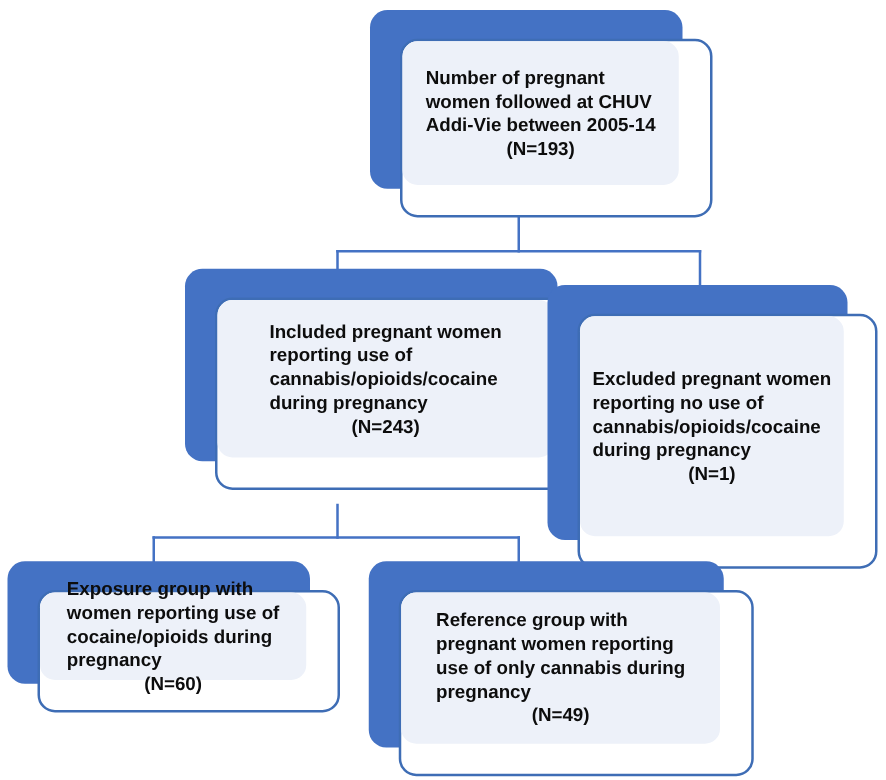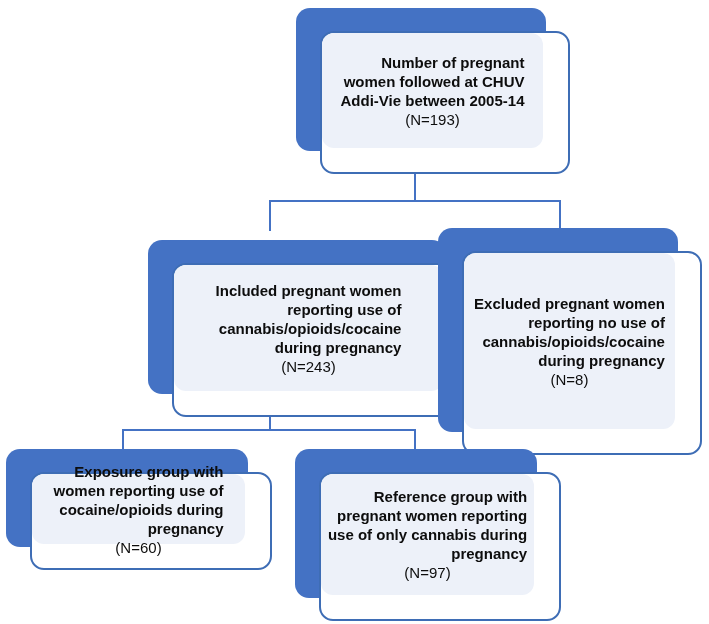--- a/index.html
+++ b/index.html
@@ -63,26 +63,26 @@
     align-items: center;
     justify-content: center;
     box-sizing: border-box;
     padding: 2px 6px;
   }
   .node .body {
     color: #0d0d0d;
     font-weight: bold;
     font-size: 15px;
     line-height: 19px;
-    text-align: right;
+    text-align: left;
     white-space: pre-line;
   }
   .node .count {
     color: #0d0d0d;
-    font-weight: normal;
+    font-weight: bold;
     font-size: 15px;
     line-height: 19px;
     text-align: center;
   }
 </style>
 </head>
 <body>
 
 <div id="flowchart">
 
@@ -101,65 +101,65 @@
     <div class="card">
       <div class="inner">
         <div class="body">Number of pregnant
 women followed at CHUV
 Addi-Vie between 2005-14</div>
         <div class="count">(N=193)</div>
       </div>
     </div>
   </div>
 
-  <div class="node" style="left:148px; top:240px; width:322px; height:177px;">
+  <div class="node" style="left:148px; top:215px; width:322px; height:177px;">
     <div class="shadow"></div>
     <div class="card">
       <div class="inner">
         <div class="body">Included pregnant women
 reporting use of
 cannabis/opioids/cocaine
 during pregnancy</div>
         <div class="count">(N=243)</div>
       </div>
     </div>
   </div>
 
   <div class="node" style="left:438px; top:228px; width:264px; height:227px;">
     <div class="shadow"></div>
     <div class="card">
       <div class="inner">
         <div class="body">Excluded pregnant women
 reporting no use of
 cannabis/opioids/cocaine
 during pregnancy</div>
-        <div class="count">(N=8)</div>
+        <div class="count">(N=1)</div>
       </div>
     </div>
   </div>
 
   <div class="node" style="left:6px; top:449px; width:266px; height:121px;">
     <div class="shadow"></div>
     <div class="card">
       <div class="inner">
         <div class="body">Exposure group with
 women reporting use of
 cocaine/opioids during
 pregnancy</div>
         <div class="count">(N=60)</div>
       </div>
     </div>
   </div>
 
-  <div class="node" style="left:295px; top:449px; width:266px; height:172px;">
+  <div class="node" style="left:295px; top:449px; width:308px; height:172px;">
     <div class="shadow"></div>
     <div class="card">
       <div class="inner">
         <div class="body">Reference group with
 pregnant women reporting
 use of only cannabis during
 pregnancy</div>
-        <div class="count">(N=97)</div>
+        <div class="count">(N=49)</div>
       </div>
     </div>
   </div>
 
 </div>
 
 </body></html>

